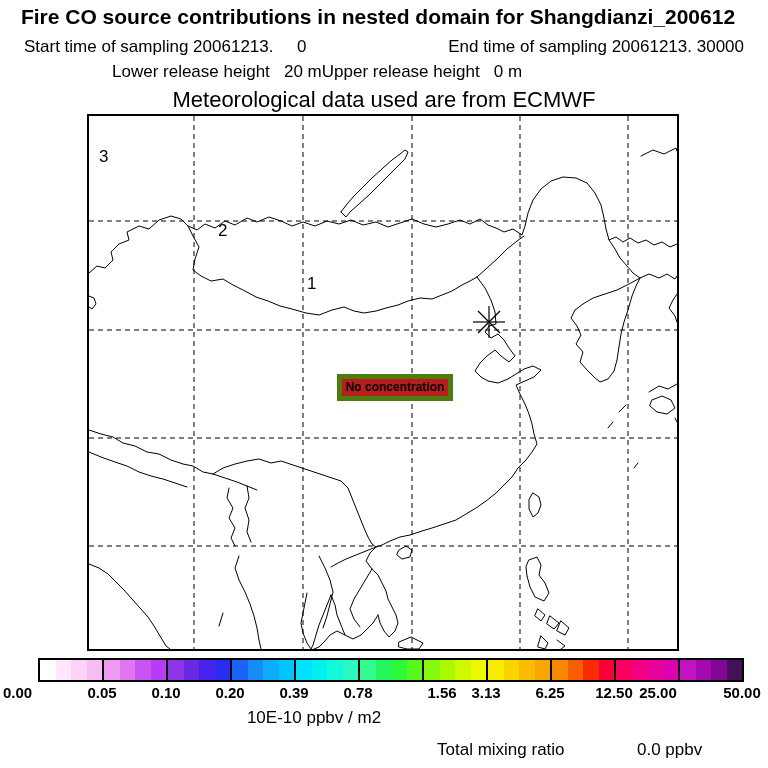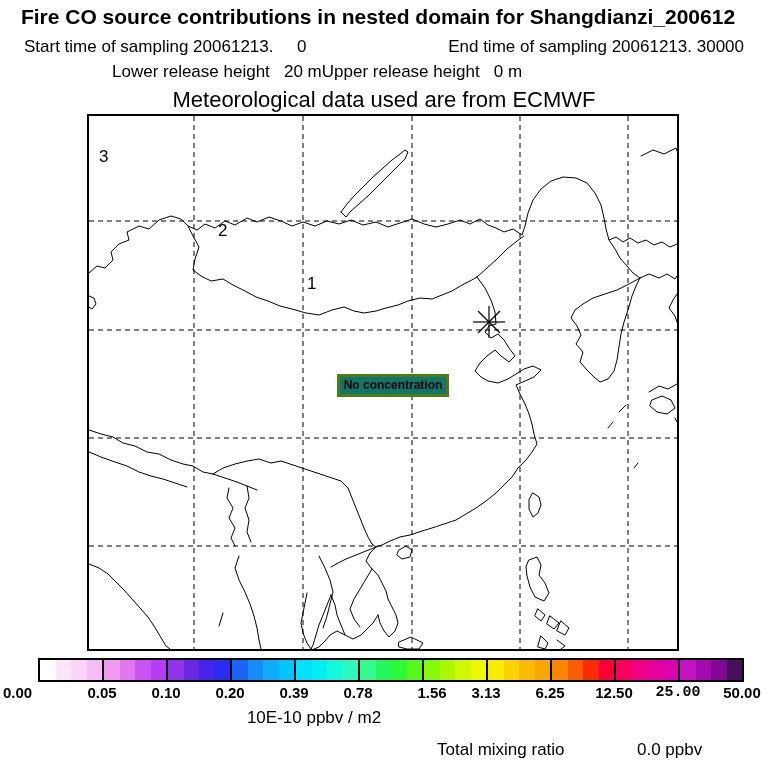--- a/index.html
+++ b/index.html
@@ -9,21 +9,21 @@
   #title-row{top:5px;left:0;width:768px;text-align:center;white-space:nowrap;font-weight:bold;font-size:21px;}
   #title-row span{margin-left:-12px;}
   .hline{white-space:pre;font-size:17px;}
   #header-line2{top:37px;left:0;width:768px;display:flex;justify-content:space-between;padding:0 24px;box-sizing:border-box;}
   #header-line3{top:62px;left:0;width:617px;display:flex;justify-content:space-between;padding:0 110px 0 112px;box-sizing:border-box;}
   #header-line4{top:87px;left:0;width:768px;text-align:center;font-size:22px;}
   
   #map-box{left:87px;top:114px;width:592px;height:537px;border:2px solid #000;box-sizing:border-box;background:#fff;}
   #map-svg{position:absolute;left:0;top:0;}
   .domain-label{position:absolute;font-size:17px;font-weight:400;line-height:1;}
-  #nc-box{position:absolute;left:248px;top:258px;width:106px;height:17px;border:3px solid #4d7c0f;background:#0f766e;
+  #nc-box{position:absolute;left:248px;top:258px;width:106px;height:17px;border:5px solid #4d7c0f;background:#b91c1c;
           font-size:12px;font-weight:bold;text-align:center;line-height:16px;letter-spacing:0px;}
   
   #colorbar{left:38px;top:658px;width:706px;height:24px;border:2px solid #000;box-sizing:border-box;display:flex;}
   #colorbar .cell{flex:1 1 auto;height:100%;}
   #colorbar .segstart{border-left:2px solid #000;}
   #tick-row{left:0;top:684px;width:768px;height:16px;}
   .tick{position:absolute;font-size:15px;font-weight:bold;white-space:nowrap;}
   #units-row{top:708px;left:0;width:628px;text-align:center;font-size:17px;}
   #footer-row{top:740px;left:0;width:768px;height:20px;font-size:17px;}
   #footer-row .fpart{position:absolute;white-space:pre;}
@@ -180,25 +180,25 @@
     <div class="cell" style="background: rgb(130, 5, 150);"></div>
     <div class="cell" style="background: rgb(69, 16, 90);"></div>
   </div>
 <div class="abs" id="tick-row">
     <span class="tick" style="left: 3px;">0.00</span>
     <span class="tick" style="left: 102px; transform: translateX(-50%);">0.05</span>
     <span class="tick" style="left: 166px; transform: translateX(-50%);">0.10</span>
     <span class="tick" style="left: 230px; transform: translateX(-50%);">0.20</span>
     <span class="tick" style="left: 294px; transform: translateX(-50%);">0.39</span>
     <span class="tick" style="left: 358px; transform: translateX(-50%);">0.78</span>
-    <span class="tick" style="left: 432px; transform: translateX(-50%);">1.56</span>
+    <span class="tick" style="left: 442px; transform: translateX(-50%);">1.56</span>
     <span class="tick" style="left: 486px; transform: translateX(-50%);">3.13</span>
     <span class="tick" style="left: 550px; transform: translateX(-50%);">6.25</span>
     <span class="tick" style="left: 614px; transform: translateX(-50%);">12.50</span>
-    <span class="tick" style="left: 678px; transform: translateX(-50%); font-family: Liberation Mono, monospace;">25.00</span>
+    <span class="tick" style="left: 658px; transform: translateX(-50%);">25.00</span>
     <span class="tick" style="left: 742px; transform: translateX(-50%);">50.00</span>
   </div>
 <div class="abs" id="units-row">
   <span>10E-10 ppbv / m2</span>
 </div>
 
 <div class="abs" id="footer-row">
   <span class="fpart" id="ratio-part">Total mixing ratio</span>
   <span class="fpart" id="ppbv-part">0.0 ppbv</span>
 </div>

